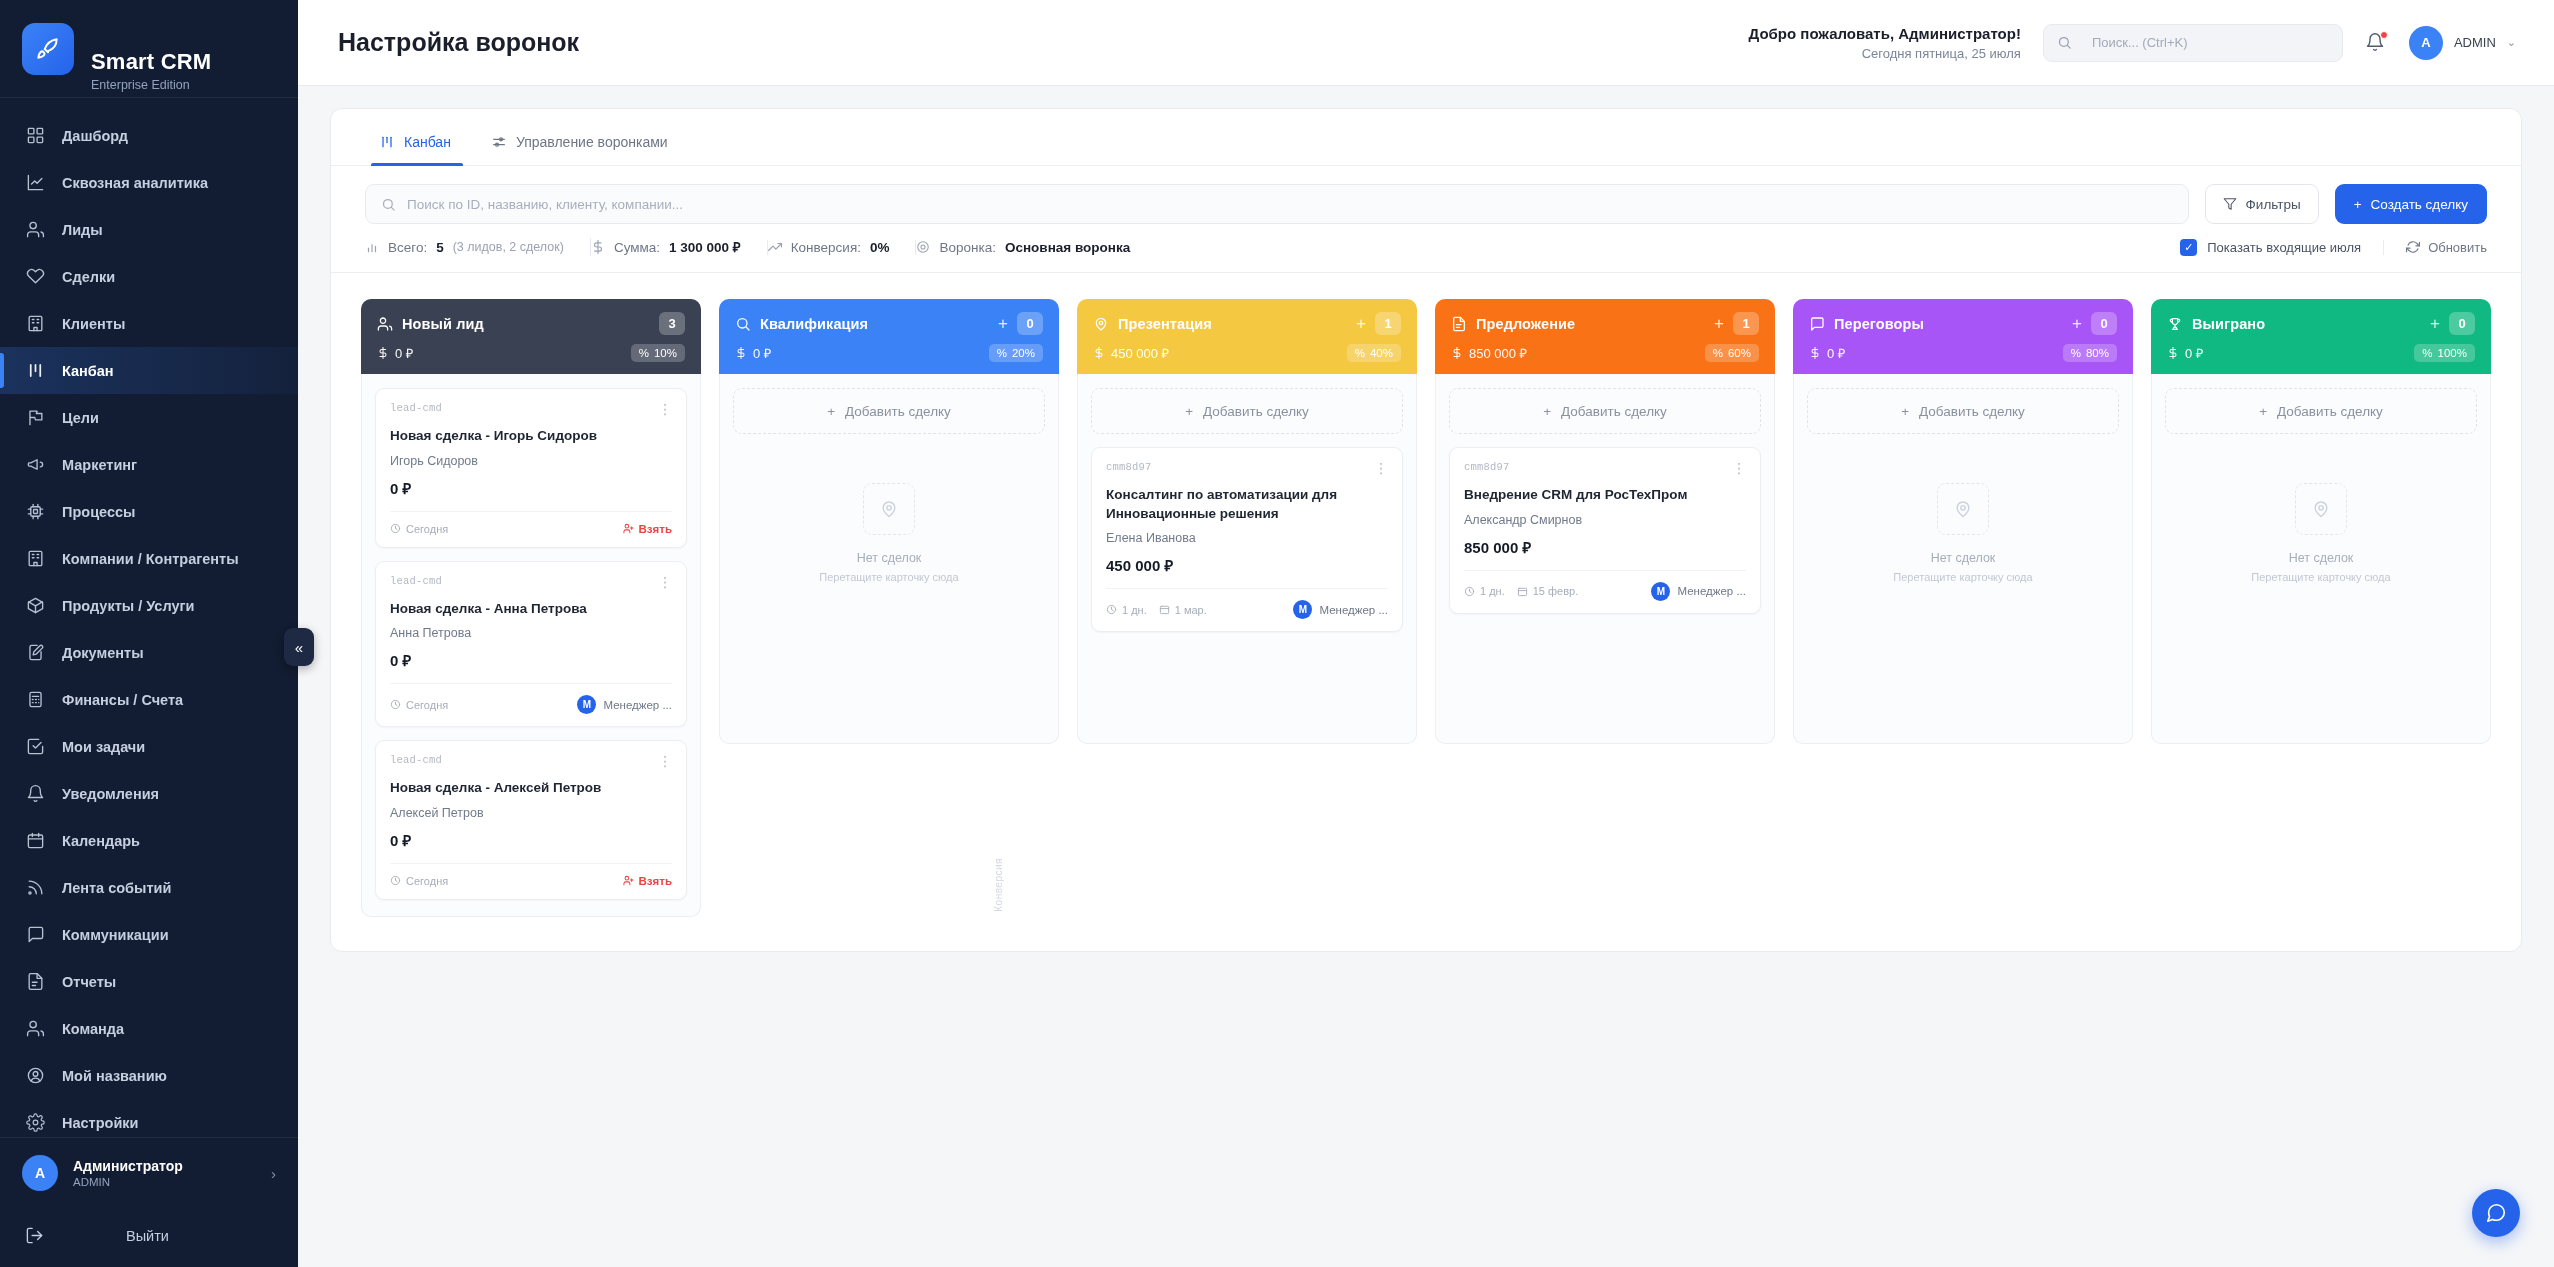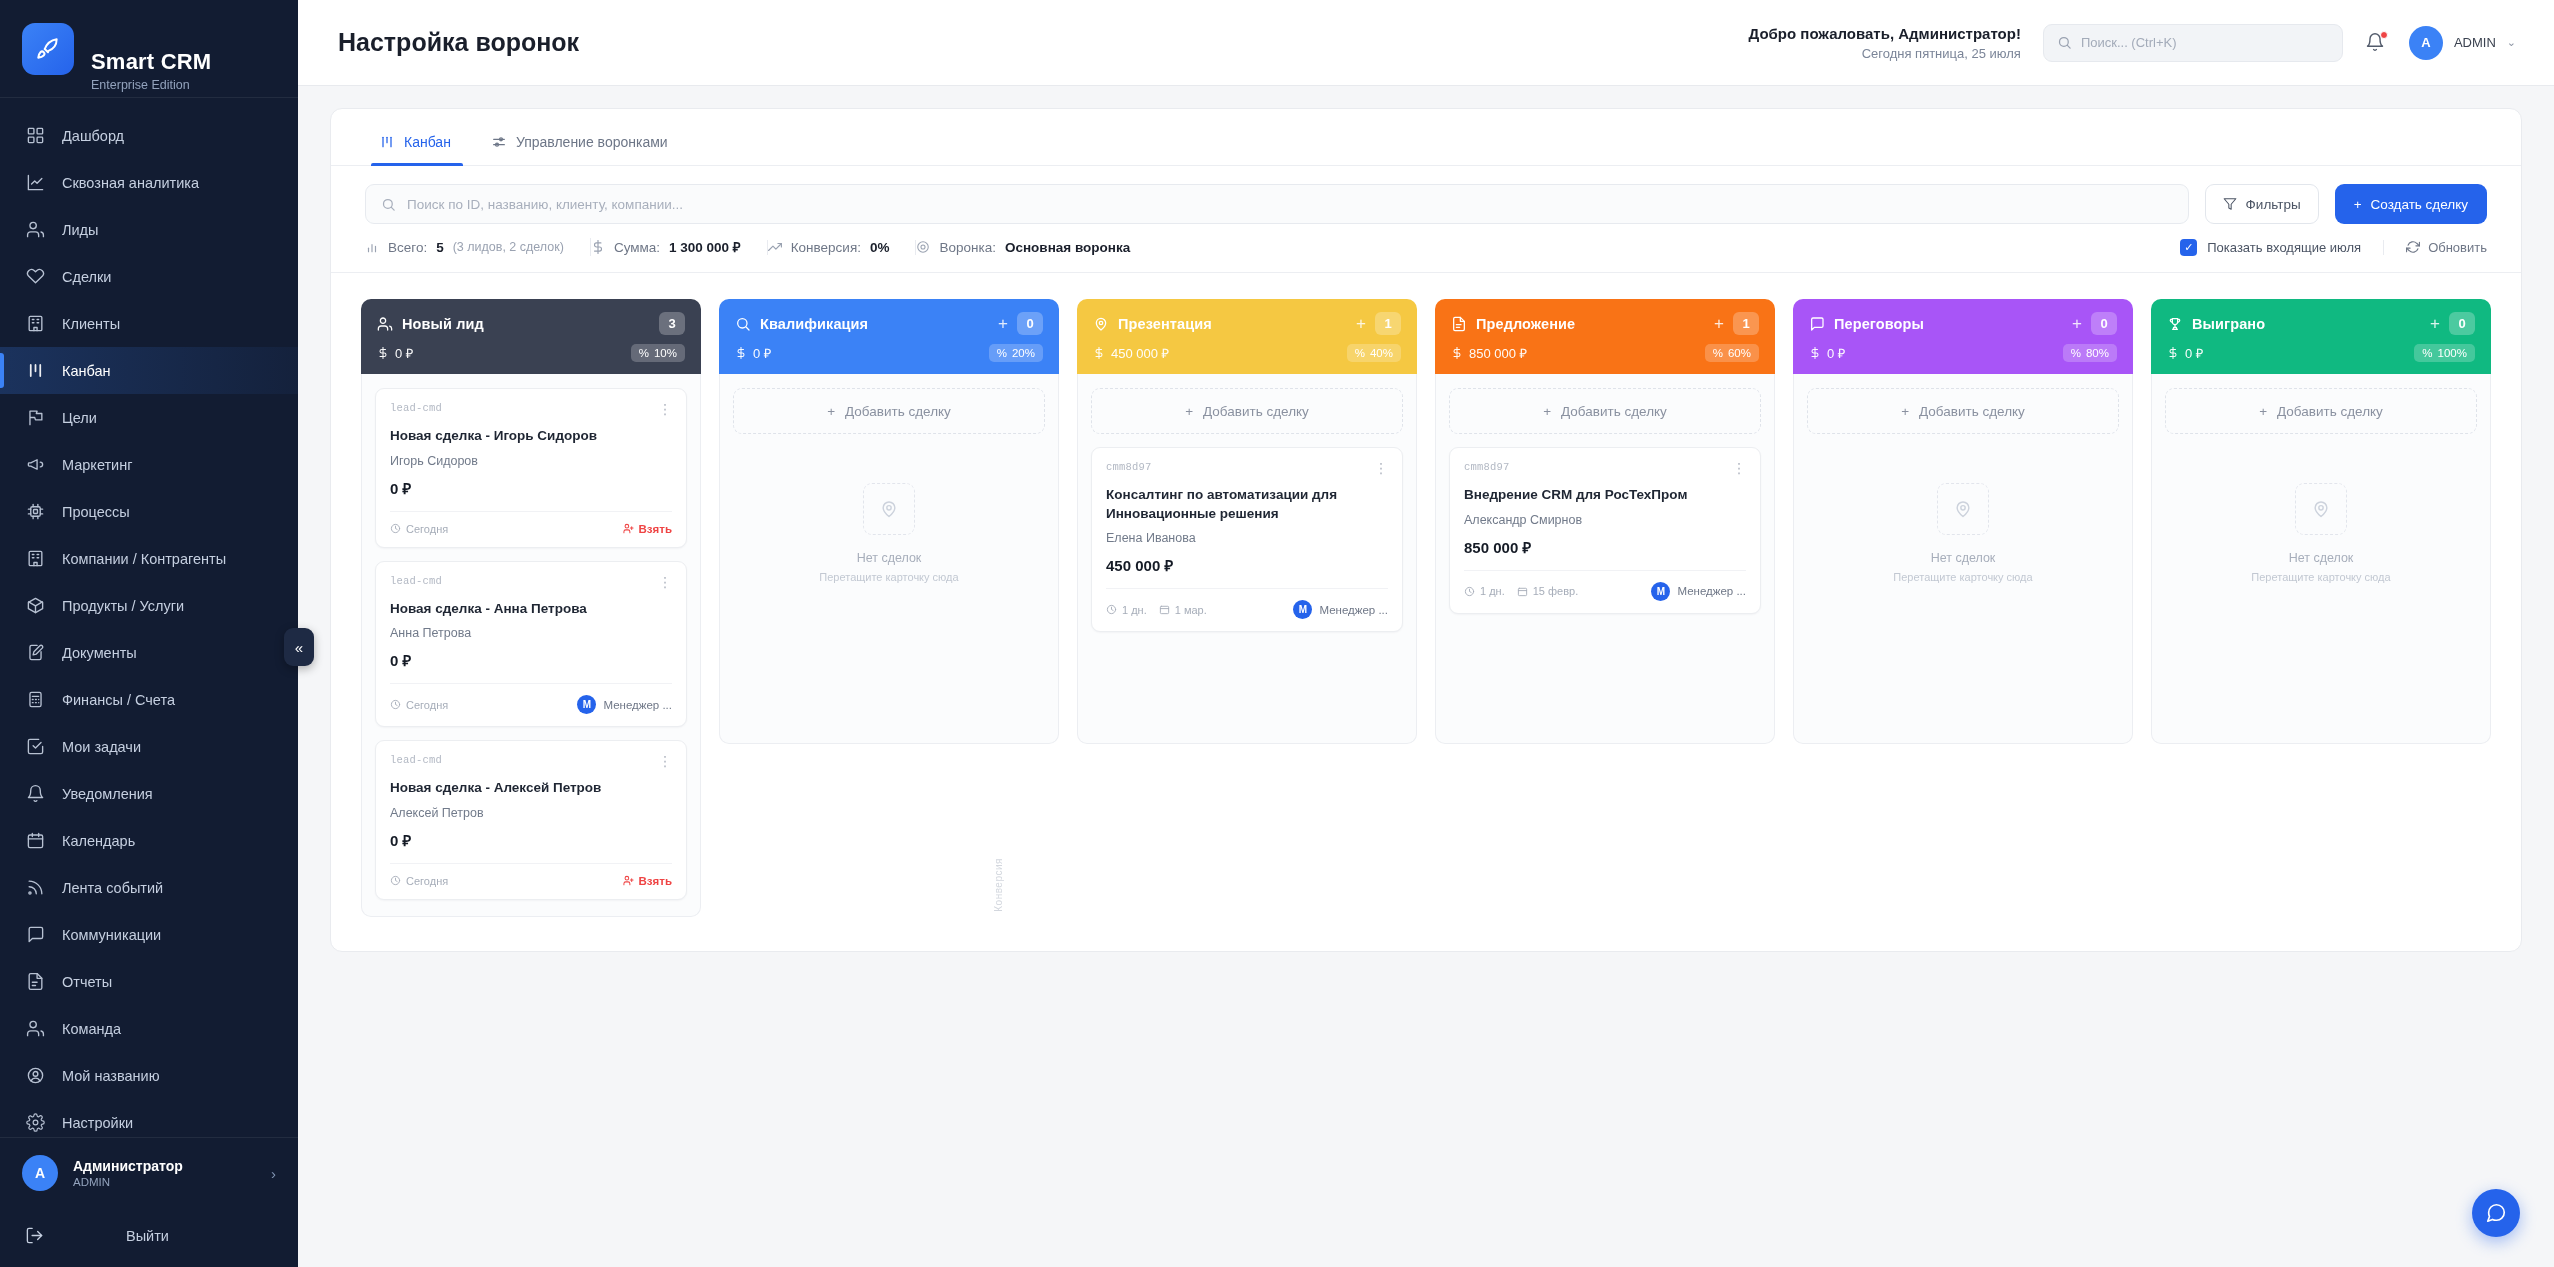--- a/index.html
+++ b/index.html
@@ -27,21 +27,21 @@
   .brand-logo {
     width: 52px; height: 52px; border-radius: 13px;
     background: linear-gradient(135deg,#3b82f6,#2563eb);
     display: flex; align-items: center; justify-content: center;
     flex: 0 0 52px;
   }
   .brand-text { display: flex; flex-direction: column; gap: 3px; }
   .brand-title { color: #fff; font-size: 22px; font-weight: bold; letter-spacing: .2px; margin-top: 44px; }
   .brand-sub { color: #93a3bd; font-size: 12.5px; }
 
-  .nav { flex: 1 1 auto; padding-top: 14px; overflow: hidden; }
+  .nav { flex: 1 1 auto; padding-top: 14px; overflow: hidden; font-weight: bold; }
   .nav-item {
     display: flex; align-items: center; gap: 16px;
     height: 47px; padding-left: 25px;
     color: #c5cfe0; font-size: 14.5px;
     position: relative; cursor: pointer;
   }
   .nav-item .ico { width: 21px; height: 21px; flex: 0 0 21px; display:flex; align-items:center; justify-content:center; opacity:.92; }
   .nav-item.active {
     background: linear-gradient(90deg, rgba(59,130,246,.22), rgba(59,130,246,.05));
     color: #fff;
@@ -87,21 +87,21 @@
     height: 86px; background: #fff; border-bottom: 1px solid #e8eaee;
     display: flex; align-items: center; padding: 0 38px 0 40px; gap: 24px;
   }
   .page-title { font-size: 25px; font-weight: bold; color: #1a1f2b; }
   .topbar-right { margin-left: auto; display: flex; align-items: center; gap: 22px; }
   .welcome { text-align: right; }
   .welcome-main { font-size: 15px; font-weight: bold; color: #1a1f2b; }
   .welcome-sub { font-size: 13px; color: #7b8598; margin-top: 4px; }
   .topsearch {
     width: 300px; height: 38px; background: #f2f4f7; border: 1px solid #e6e9ee;
-    border-radius: 9px; display: flex; align-items: center; gap: 9px; padding: 0 13px;
+    border-radius: 9px; display: flex; align-items: center; gap: 20px; padding: 0 13px;
   }
   .topsearch input {
     border: 0; background: transparent; outline: none;
     font-size: 13px; color: #333; width: 100%;
     font-family: "Liberation Sans", sans-serif;
   }
   .topsearch input::placeholder { color: #a3abb9; }
   .bell-wrap { position: relative; width: 22px; height: 22px; color: #525b6b; cursor: pointer; }
   .bell-dot {
     position: absolute; top: -1px; right: -1px; width: 8px; height: 8px;

